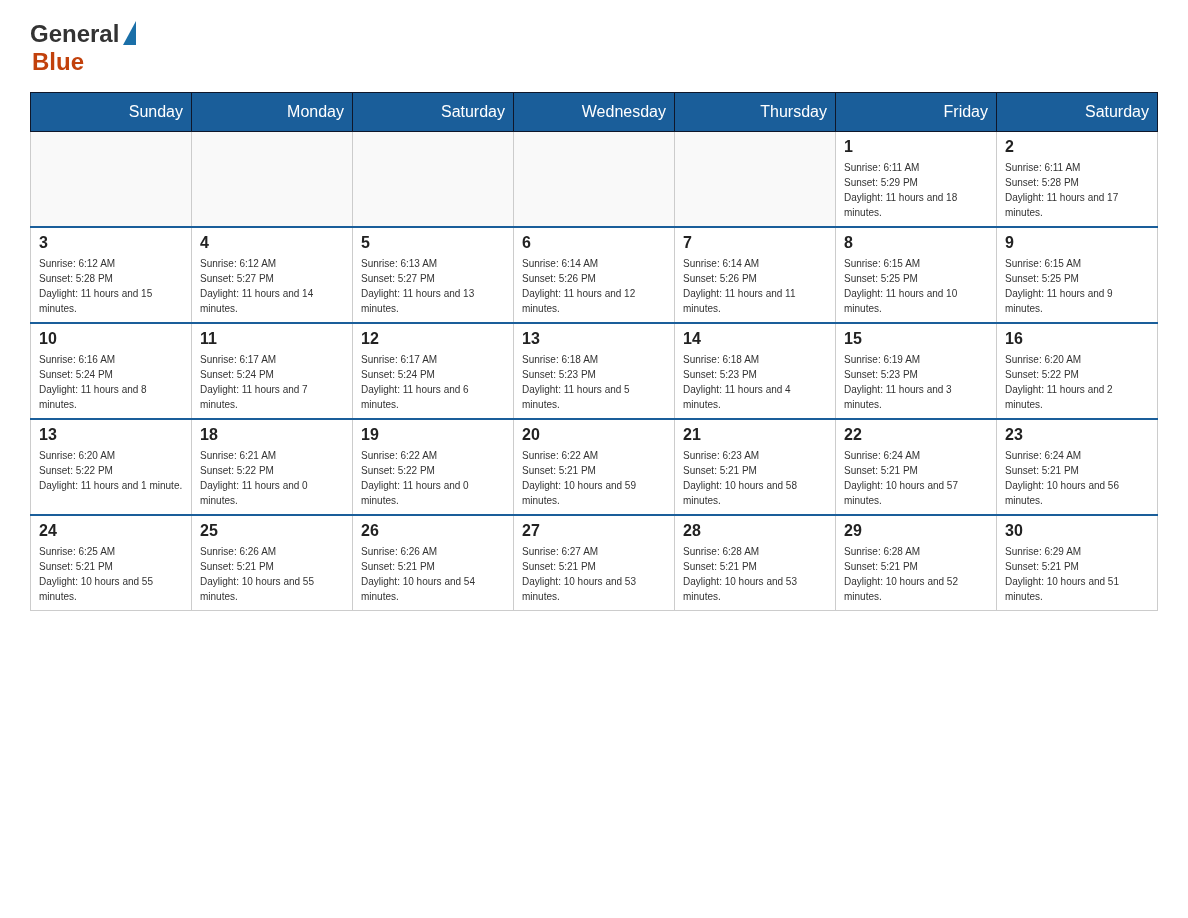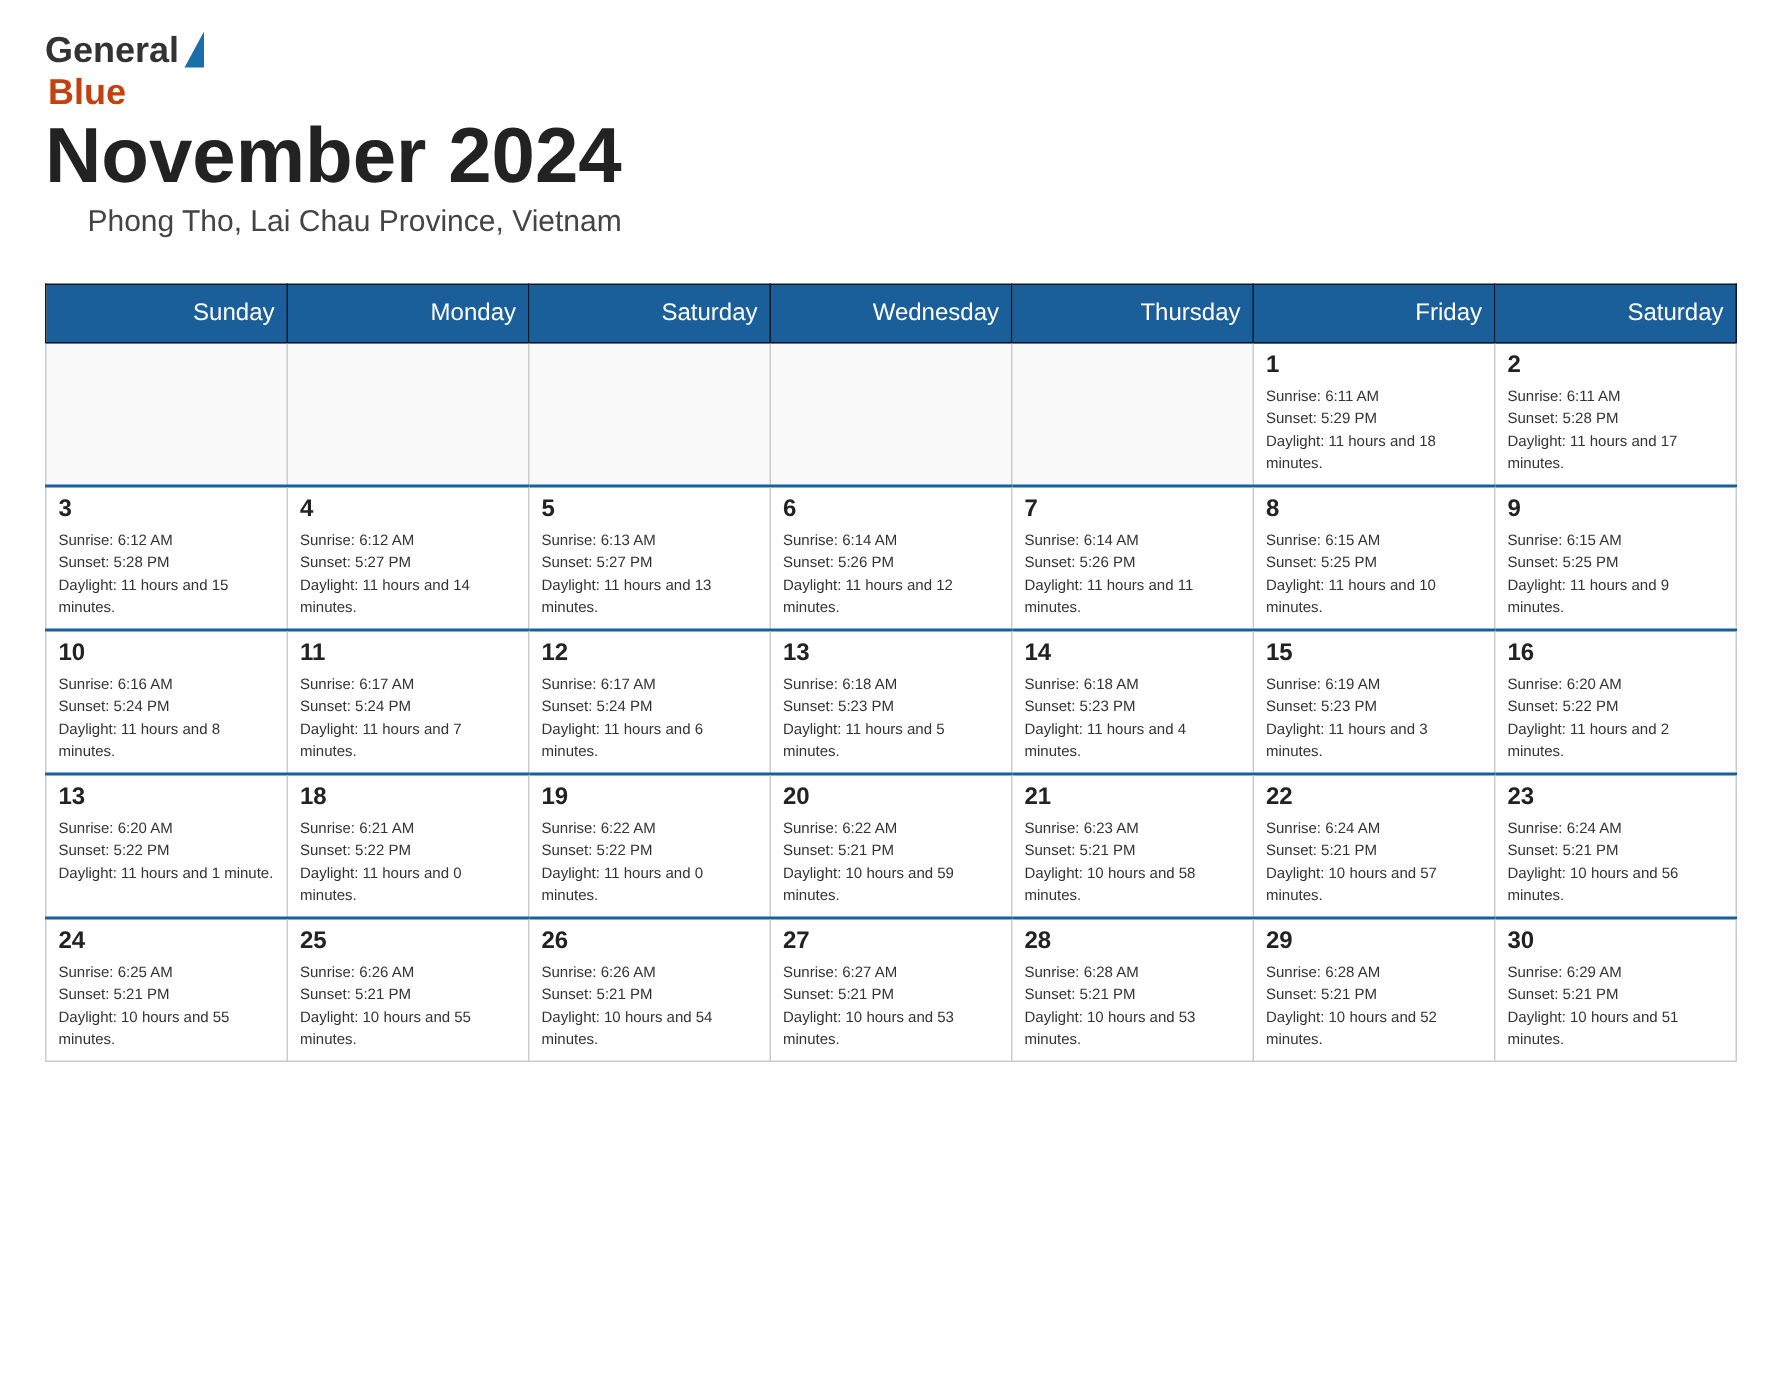--- a/index.html
+++ b/index.html
@@ -7,22 +7,21 @@
       font-family: Arial, sans-serif;
       background: #fff;
       padding: 20px 30px;
       width: 1188px;
       min-height: 918px;
     }
     .header {
       display: flex;
       justify-content: space-between;
       align-items: flex-start;
-      margin-bottom: 29px;
-      flex-direction: column;
+      margin-bottom: 16px;
     }
     .logo-block {
       display: flex;
       flex-direction: column;
       align-items: flex-start;
     }
     .logo-row1 {
       display: flex;
       align-items: center;
     }
@@ -90,24 +89,20 @@
 
 <div class="header">
   <div class="logo-block">
     <div class="logo-row1">
       <span style="font-size:24px;font-weight:bold;color:#333;">General</span>
       <span style="display:inline-block;width:0;height:0;border-left:13px solid transparent;border-right:0;border-bottom:24px solid #1a6fa8;margin-left:4px;margin-bottom:2px;"></span>
     </div>
     <div>
       <span style="font-size:24px;font-weight:bold;color:#c2410c;margin-left:2px;">Blue</span>
     </div>
-  </div>
-  <div class="title-block">
-    <div class="month-title">November 2024</div>
-    <div class="location-title">Phong Tho, Lai Chau Province, Vietnam</div>
   </div>
 </div>
 
 <table class="calendar">
   <thead>
     <tr>
       <th>Sunday</th>
       <th>Monday</th>
       <th>Saturday</th>
       <th>Wednesday</th>

